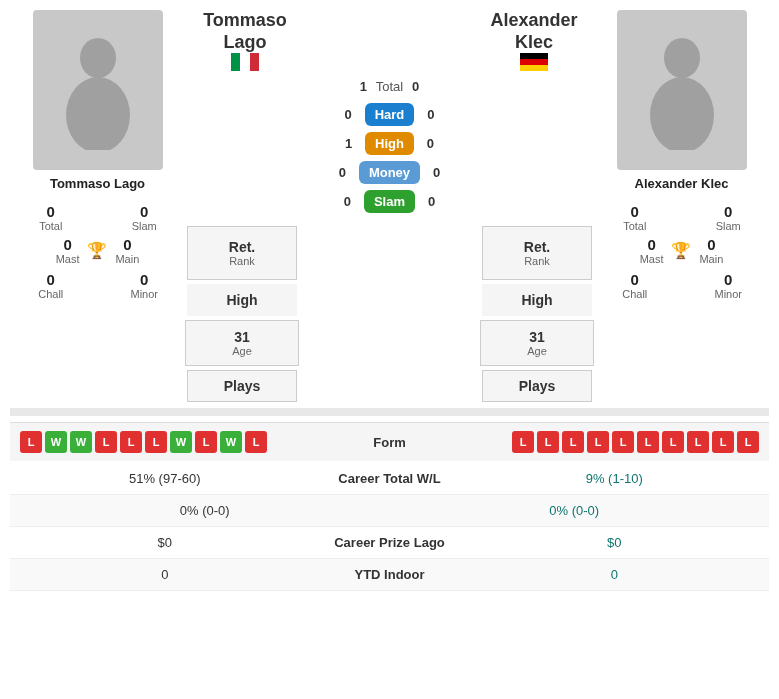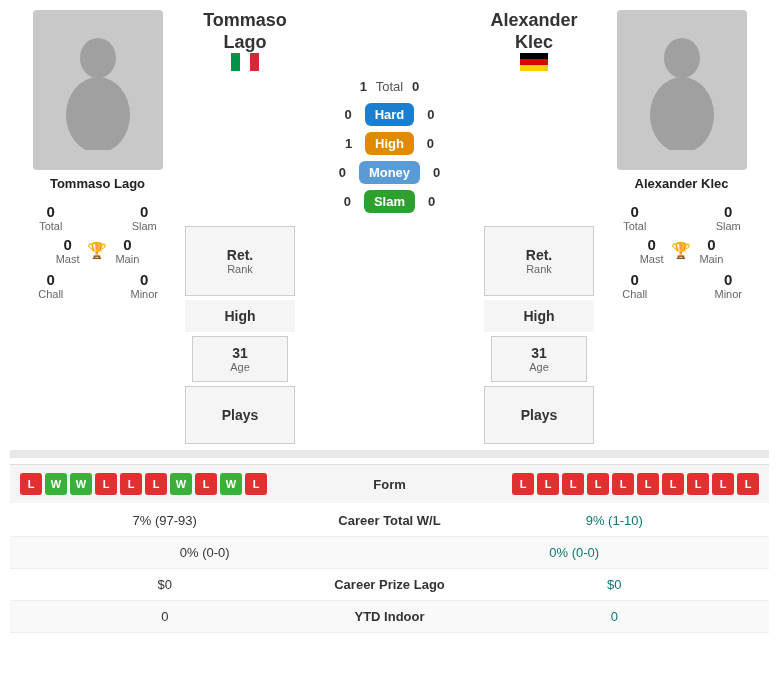--- a/index.html
+++ b/index.html
@@ -284,47 +284,47 @@
       display: inline-flex;
       flex-direction: column;
     }
     .flag-de .fd1 { width: 100%; height: 33.3%; background: #000; }
     .flag-de .fd2 { width: 100%; height: 33.3%; background: #d00; }
     .flag-de .fd3 { width: 100%; height: 33.3%; background: #ffce00; }
 
     .rank-box {
       border: 1px solid #ccc;
       background: #f5f5f5;
-      padding: 20px 0;
+      padding: 12px 0;
       text-align: center;
       width: 110px;
     }
 
     .rank-box-val {
       font-weight: bold;
       font-size: 14px;
     }
 
     .rank-box-lbl {
       font-size: 11px;
       color: #666;
     }
 
     .age-box {
       border: 1px solid #ccc;
       background: #f5f5f5;
       padding: 8px 16px;
       text-align: center;
-      width: 96px;
+      width: 114px;
     }
 
     .plays-box {
       border: 1px solid #ccc;
       background: #f5f5f5;
-      padding: 20px 0;
+      padding: 7px 0;
       text-align: center;
       width: 110px;
     }
 
     .high-box {
       background: #f5f5f5;
       padding: 8px 0;
       text-align: center;
       width: 110px;
     }
@@ -536,21 +536,21 @@
         <div class="form-badge form-l">L</div>
         <div class="form-badge form-l">L</div>
         <div class="form-badge form-l">L</div>
         <div class="form-badge form-l">L</div>
       </div>
   </div>
 
   <div class="stats-rows">
 
     <div class="stats-row">
-      <span class="stats-row-left">7% (97-93)</span>
+      <span class="stats-row-left">51% (97-60)</span>
       <span class="stats-row-center">Career Total W/L</span>
       <span class="stats-row-right">9% (1-10)</span>
     </div>
 
     <div class="stats-row">
       <span class="stats-row-left">0% (0-0)</span>
       <span class="stats-row-right">0% (0-0)</span>
     </div>
 
     <div class="stats-row">

